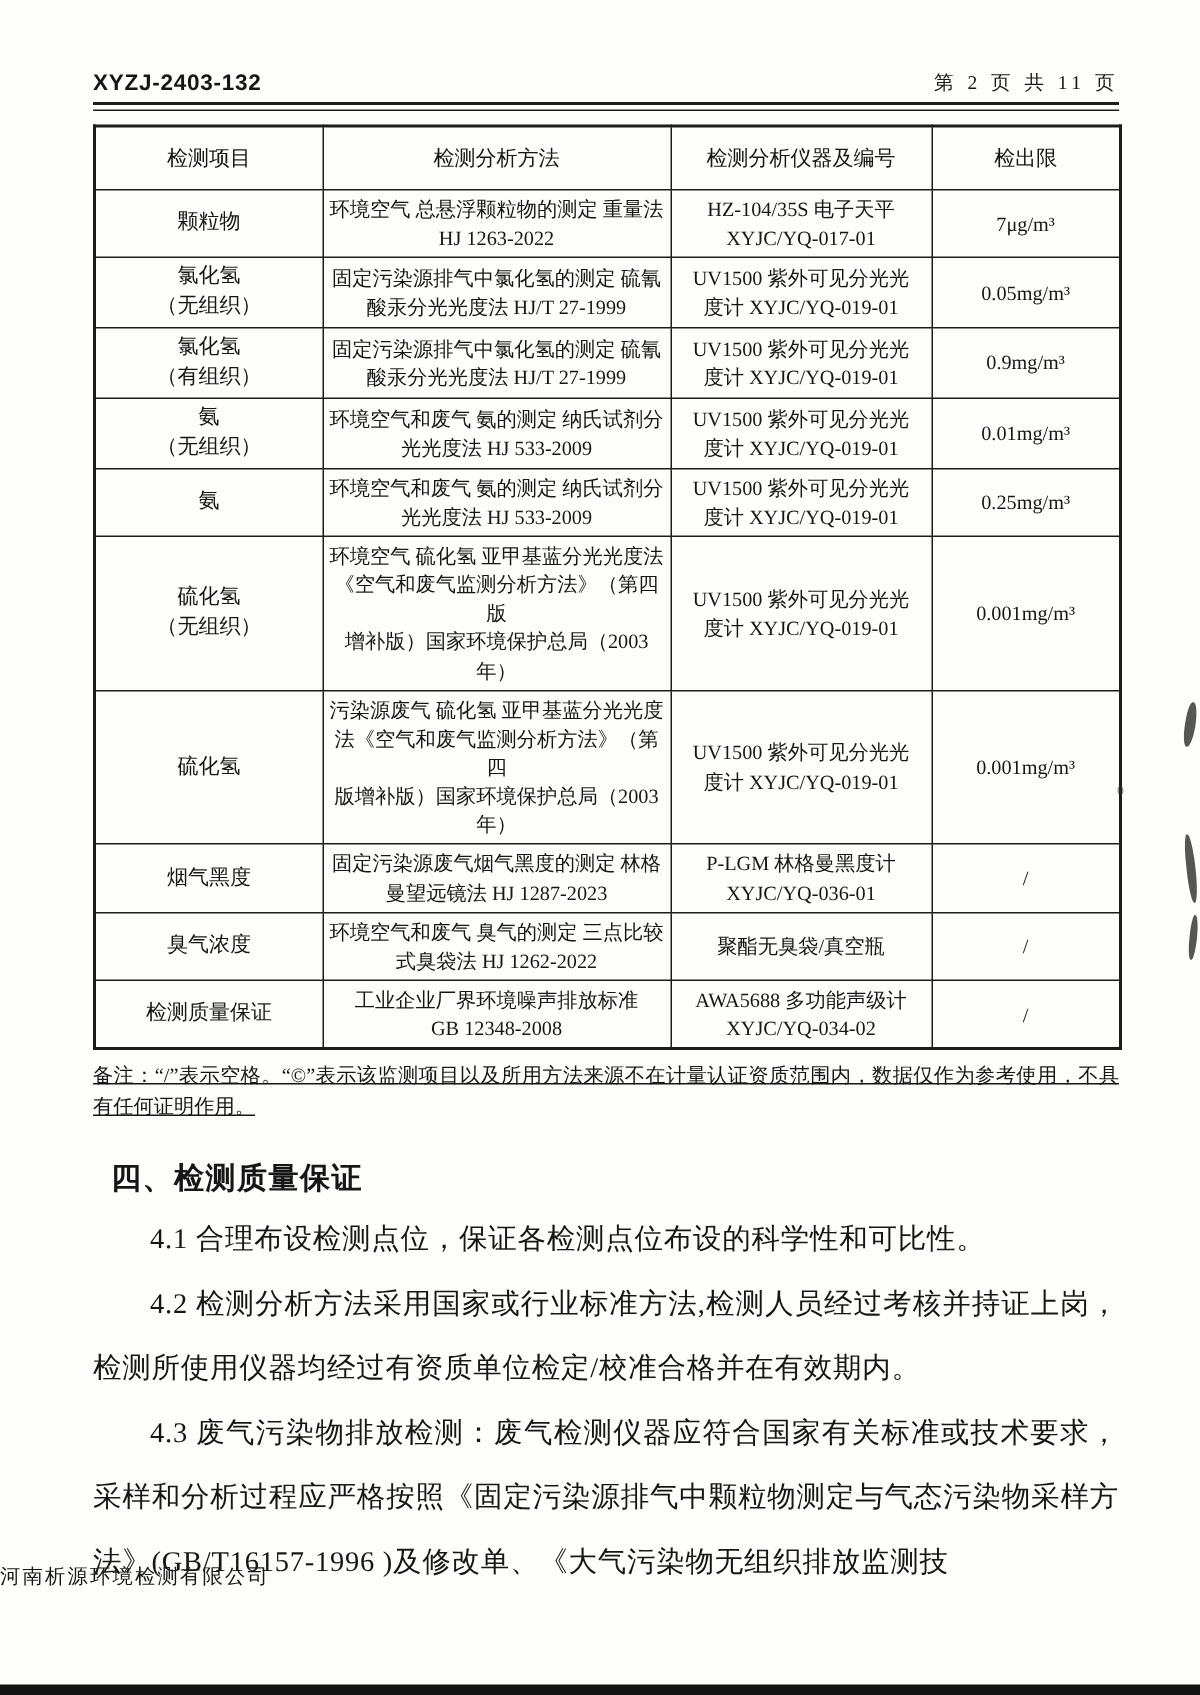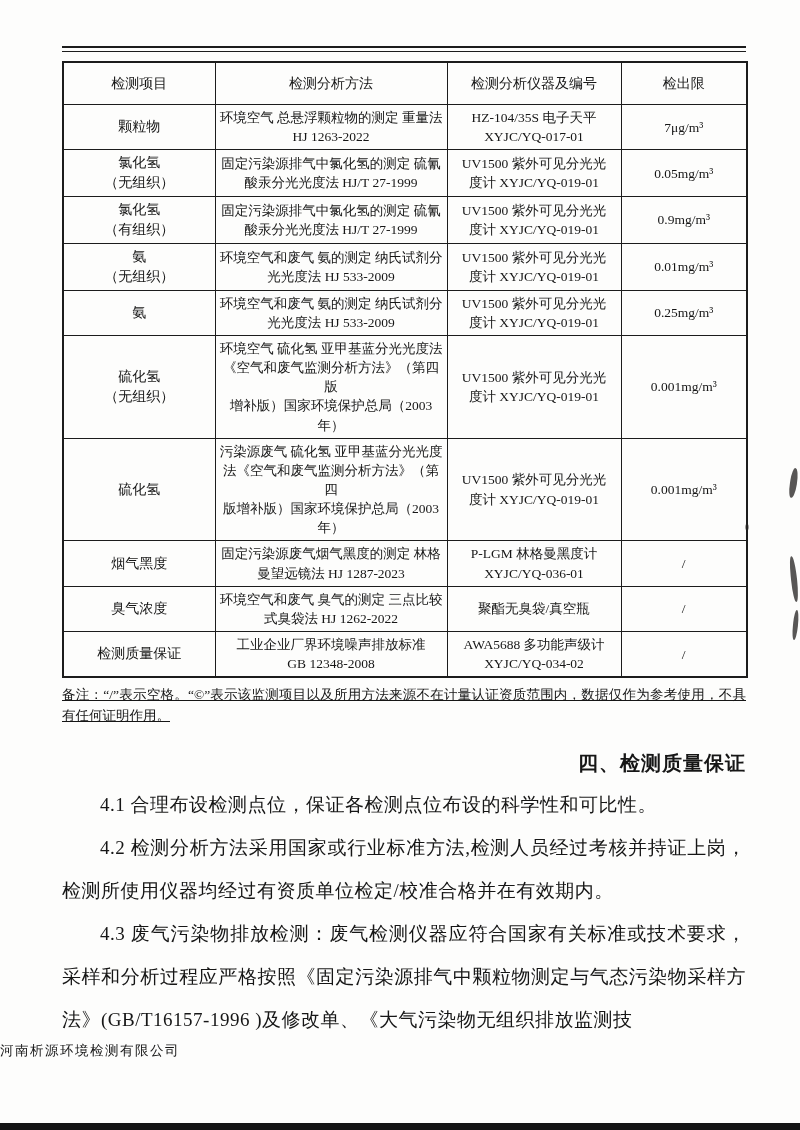--- a/index.html
+++ b/index.html
@@ -30,41 +30,45 @@
   tr.h-std  { height:40px; }
   tr.h-tall { height:56px; }
   tr.h-last { height:42px; }
 
   
   .note { font-size:13.5px; line-height:1.52; margin:7px 0 0 0; text-align:justify;text-decoration:underline; }
 
   
   .section-title {
     font-family:"Liberation Sans","DejaVu Sans",sans-serif;
-    font-size:20px; font-weight:700; letter-spacing:1px; margin:24px 0 6px 0;text-align:right;
+    font-size:20px; font-weight:700; letter-spacing:1px; margin:24px 0 6px 12px;
   }
   .para { font-size:19px; line-height:43px; margin:0; text-indent:2em; text-align:justify; letter-spacing:.5px; }
 
   
   .footer { position:absolute; left:0; top:1042px; width:800px; text-align:left; font-size:13.5px; letter-spacing:1.5px; }
 
   
   .bottom-band { position:absolute; left:0; bottom:0; width:800px; height:7px; background:#141414; }
   .scribble { position:absolute; background:#2e2c2a; opacity:.8; border-radius:45% 55% 50% 50%; }
   .s1 { left:790px; top:468px; width:7px; height:30px; transform:rotate(9deg); }
   .s2 { left:791px; top:556px; width:6px; height:46px; transform:rotate(-6deg); }
   .s3 { left:793px; top:610px; width:5px; height:30px; transform:rotate(6deg); }
   .s4 { left:745px; top:524px; width:4px; height:6px; opacity:.45; }
 </style>
 </head>
 <body>
 
 <div class="page">
   <div class="content">
 
+    <div class="doc-header">
+      <span class="doc-number">XYZJ-2403-132</span>
+      <span class="page-indicator">第 2 页 共 11 页</span>
+    </div>
     <div class="double-rule"></div>
 
     <table class="method-table">
       <colgroup>
         <col style="width:152px">
           <col style="width:232px">
           <col style="width:174px">
           <col style="width:126px">
       </colgroup>
       <thead>

